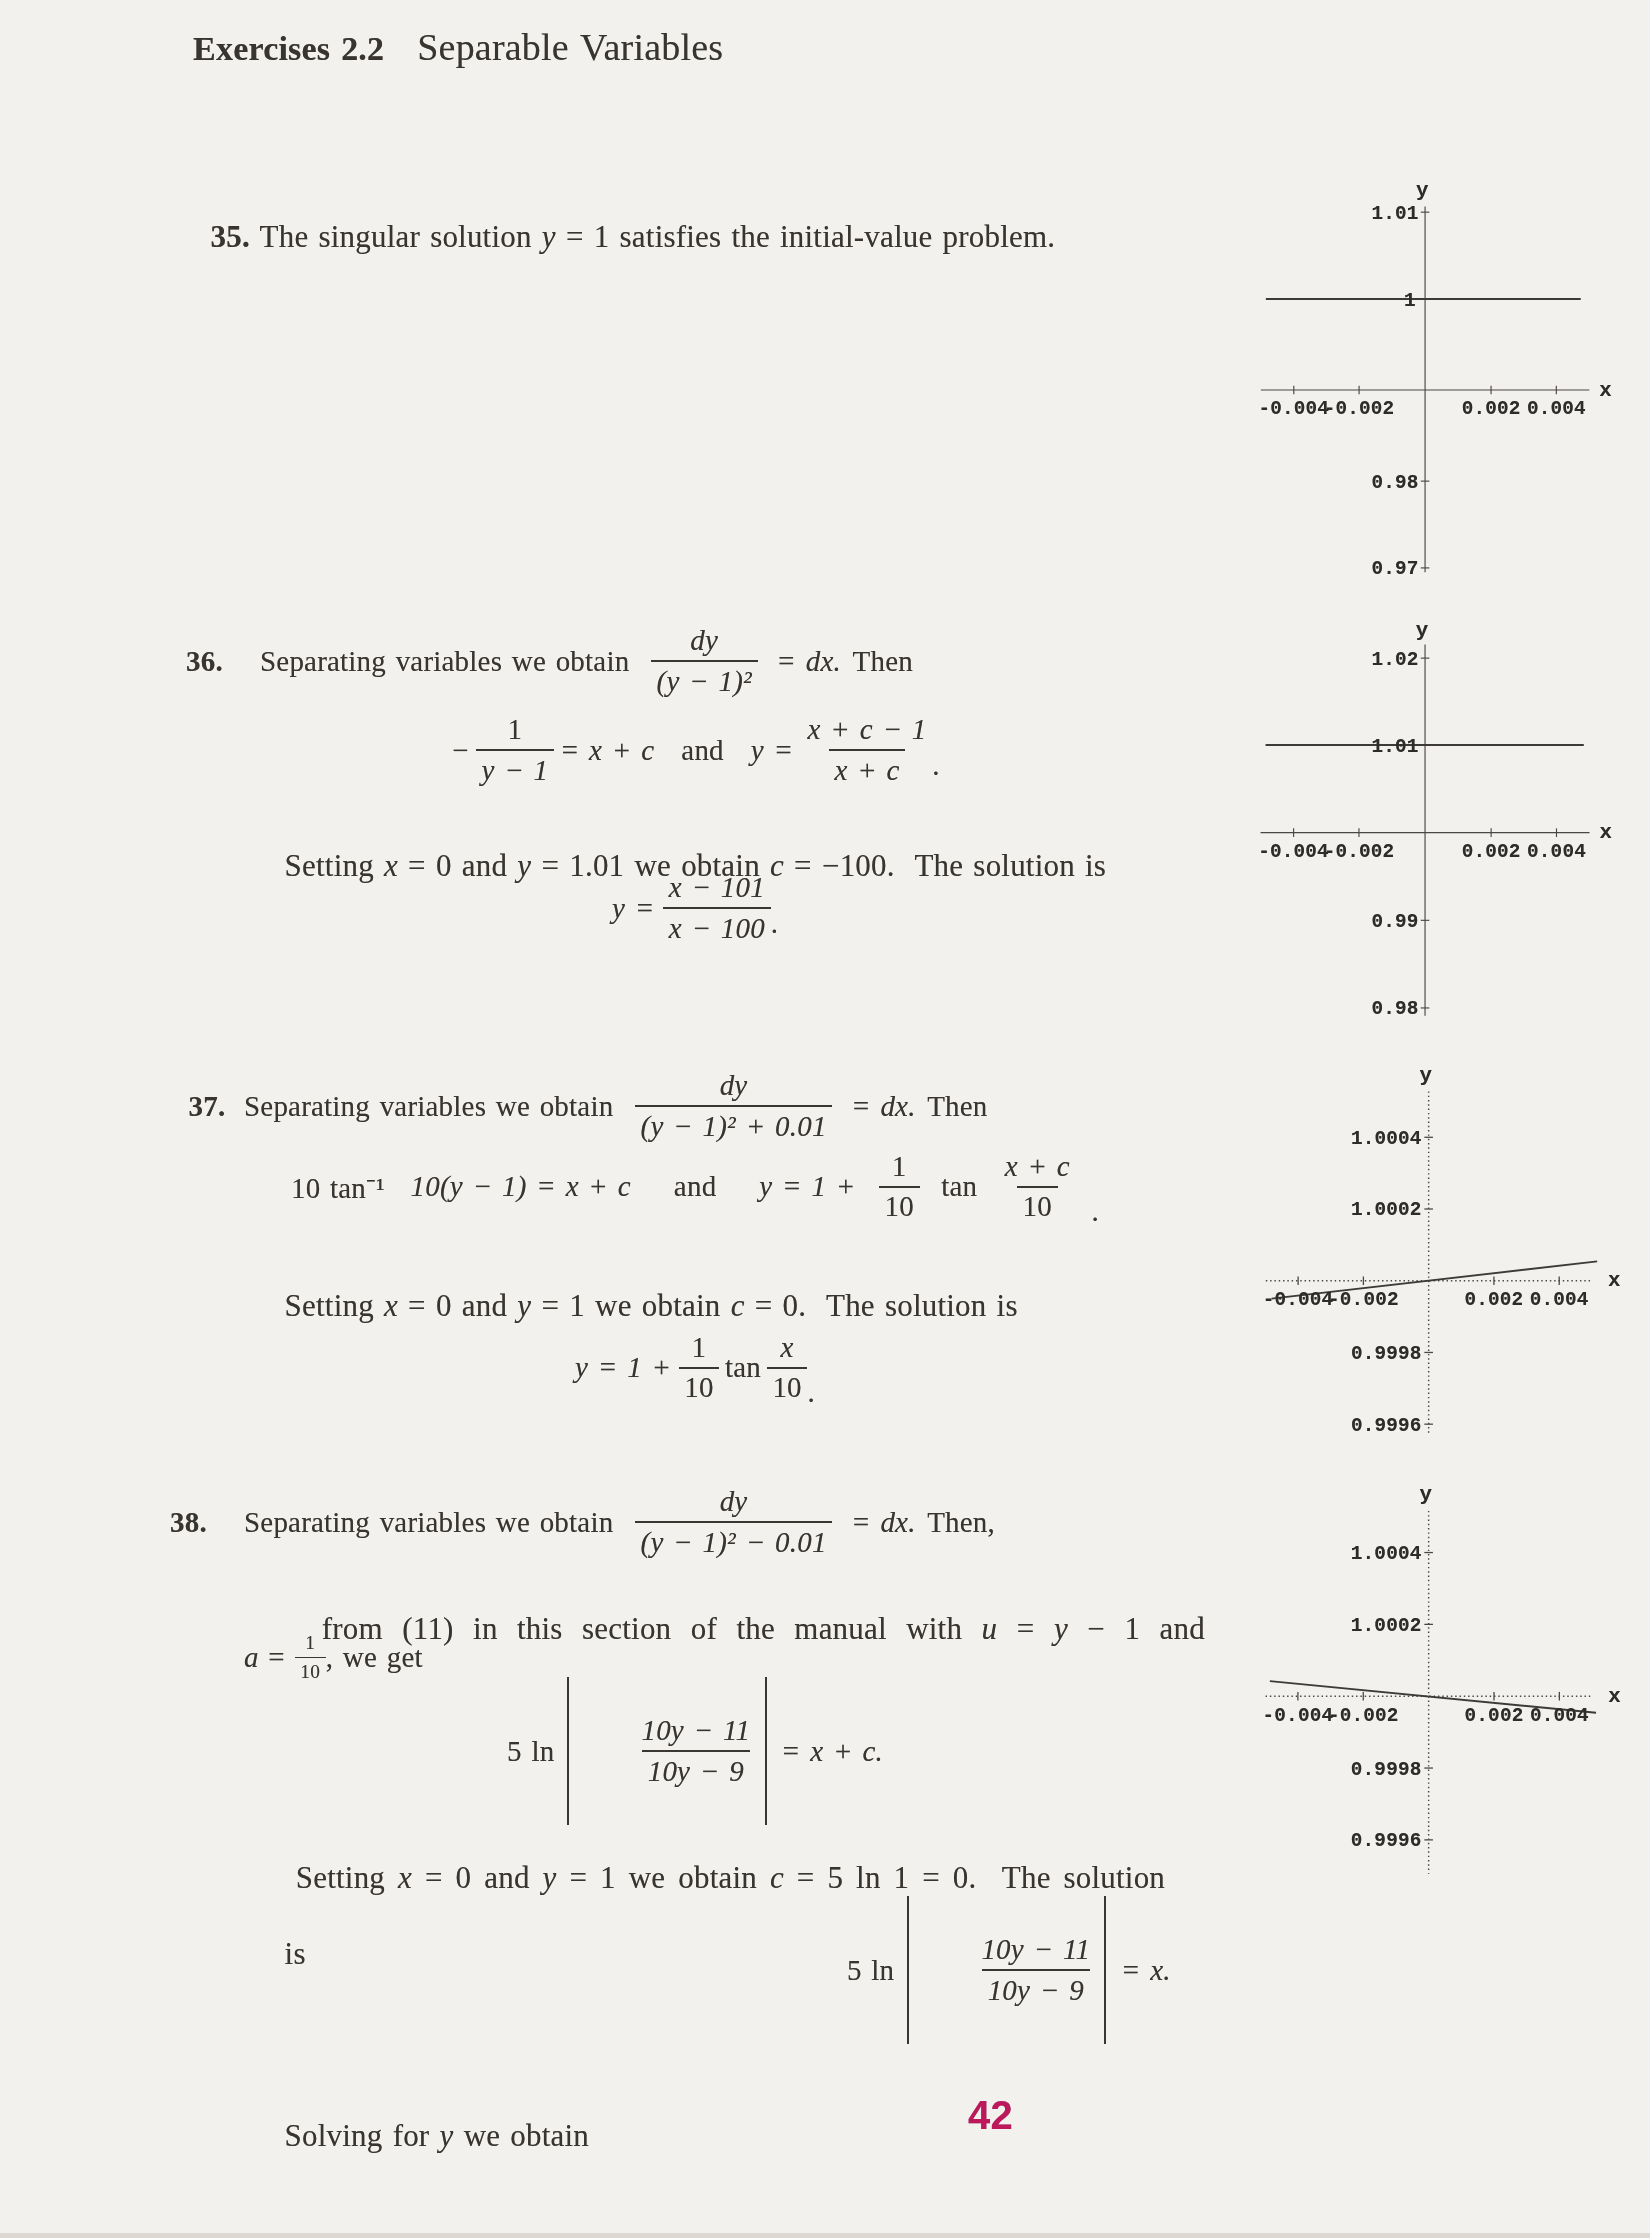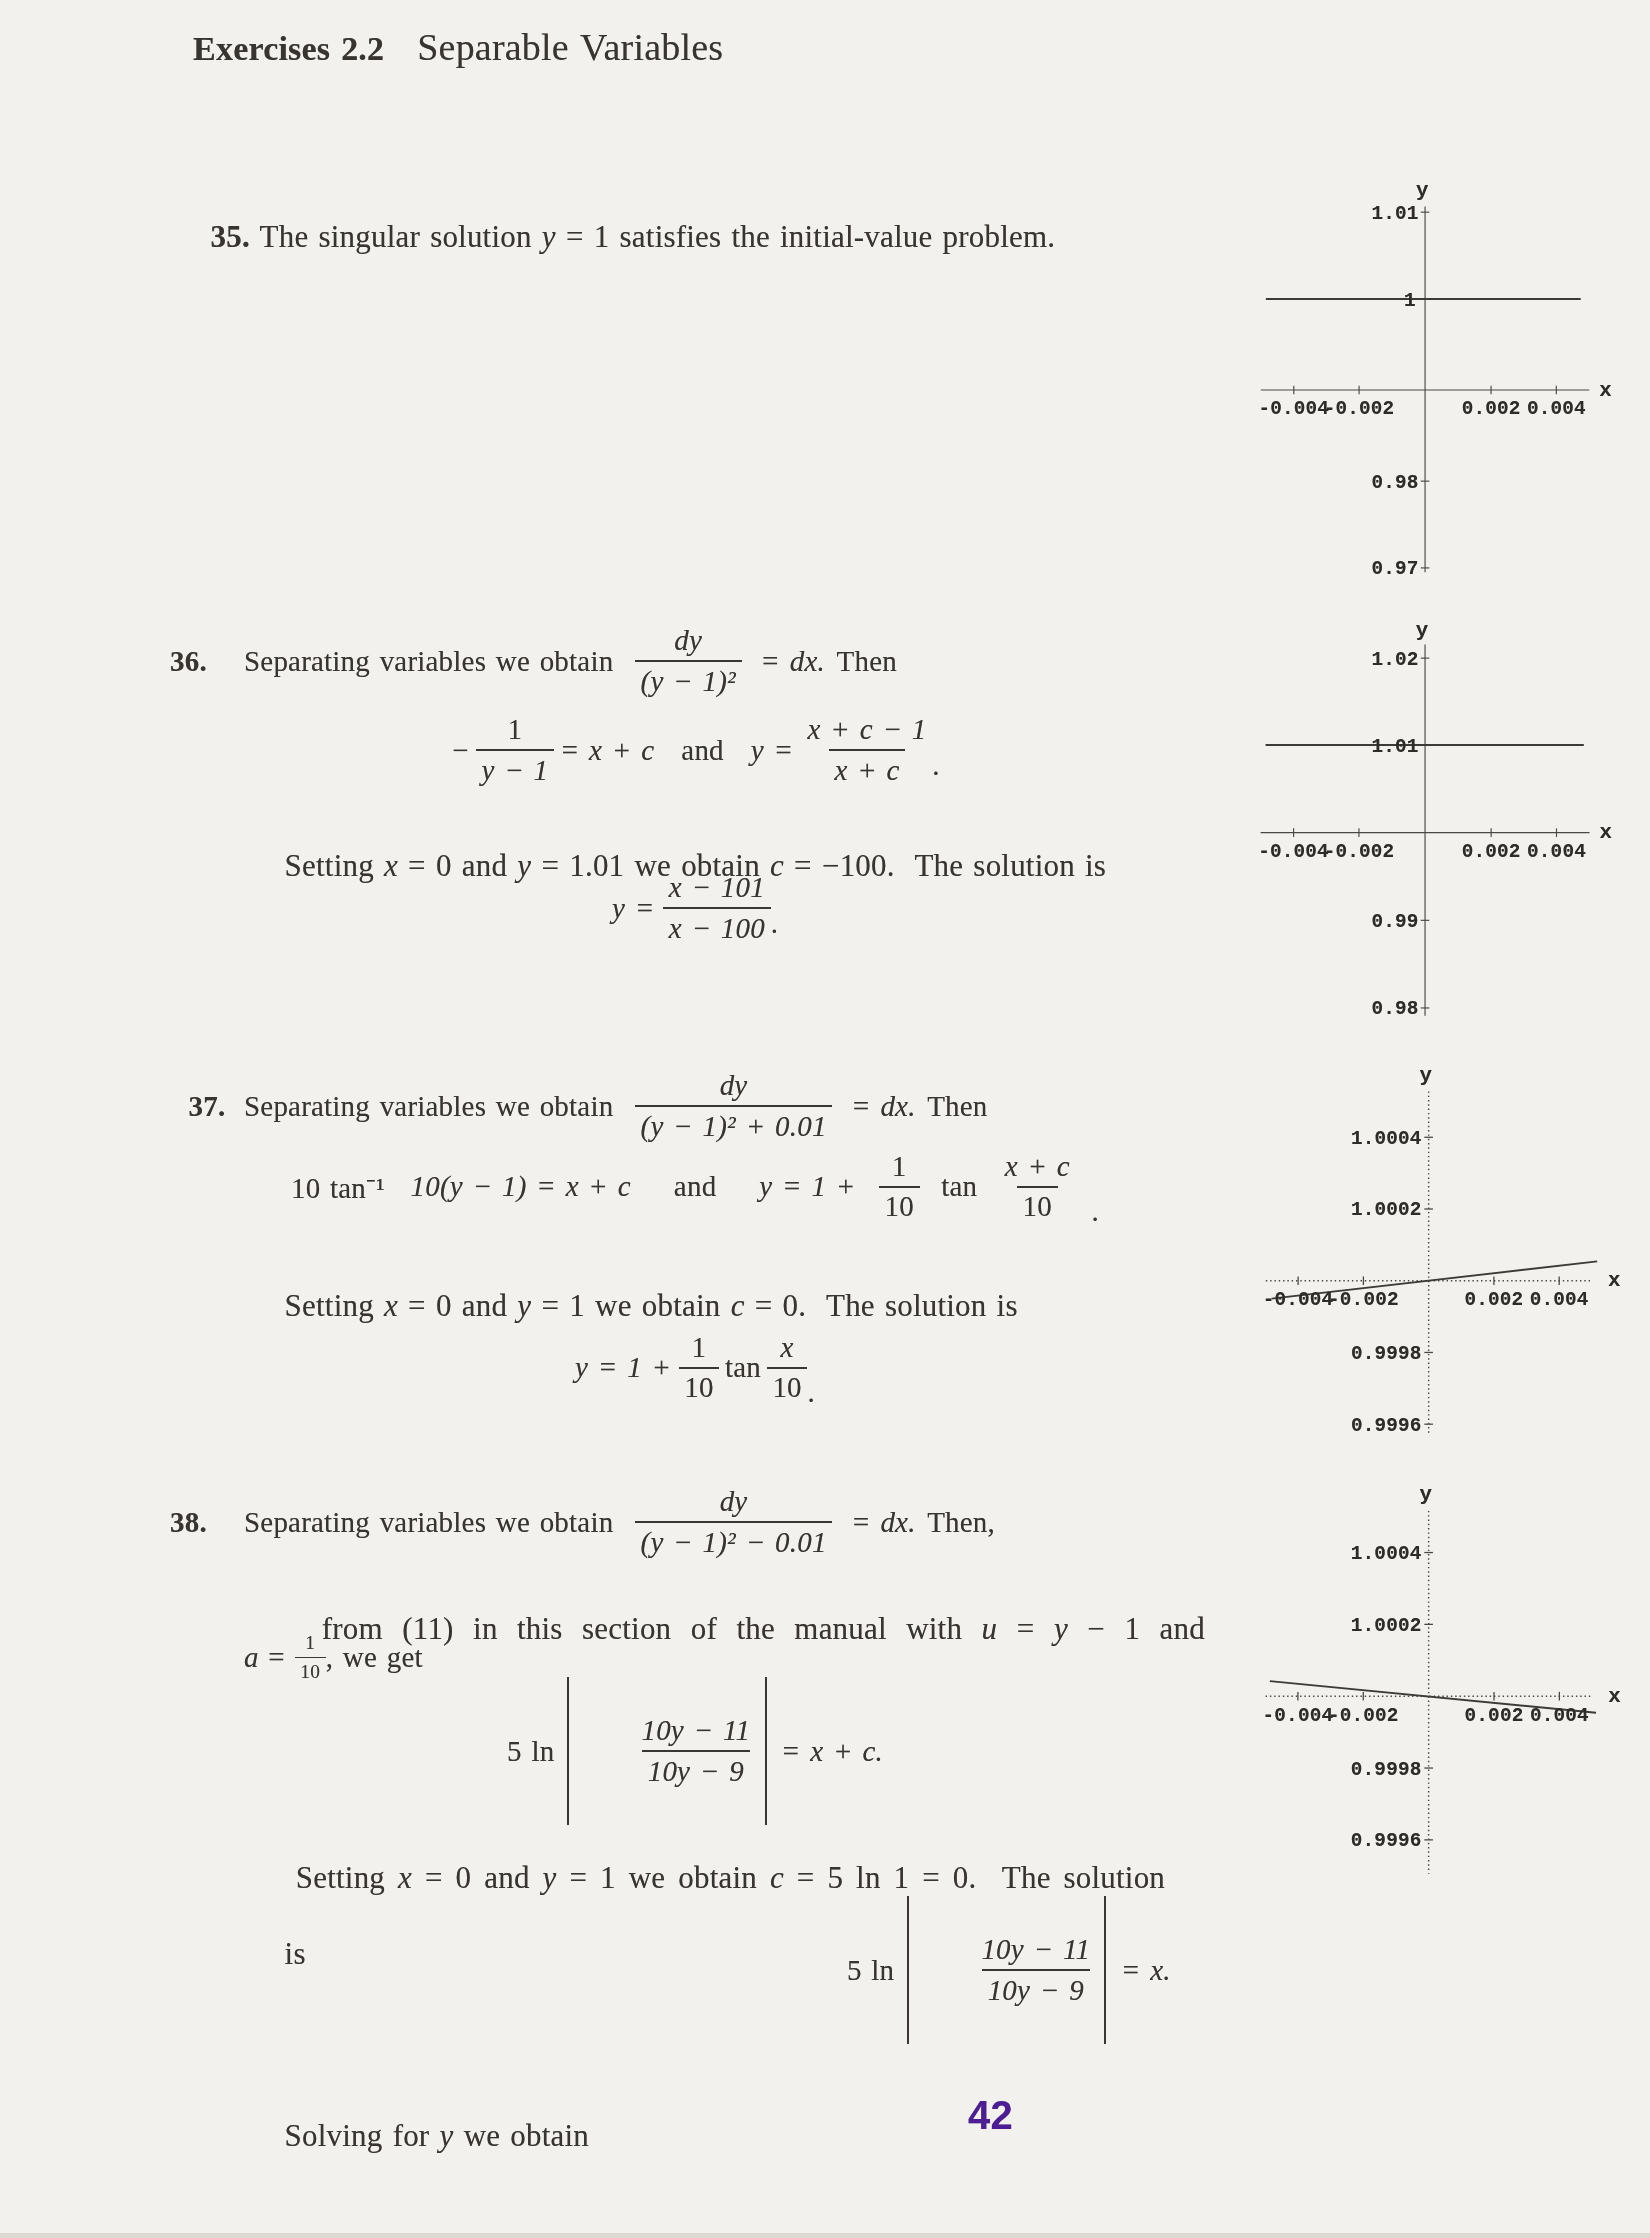--- a/index.html
+++ b/index.html
@@ -18,21 +18,21 @@
   .frac .num{display:block;padding:0 5.7px 2.9px 5.7px;}
   .frac .den{display:block;border-top:2.2px solid #3a3733;padding:2.2px 5.7px 0 5.7px;}
   .frac.small{font-size:19.4px;}
   .frac.small .den{border-top-width:1.4px;}
   .abs{border-left:2.2px solid #3a3733;border-right:2.2px solid #3a3733;padding:4.3px 8.6px;margin:0 4.3px;}
   .pd{align-self:flex-end;padding-bottom:11.5px;}
   .header{position:absolute;left:172px;top:13px;white-space:pre;}
   .header .sec{font-weight:bold;font-size:34px;}
   .header .ttl{font-size:38px;margin-left:33px;margin-top:36px;}
   .pageno{position:absolute;left:944px;top:2093px;width:93px;text-align:center;
-          font-family:"Liberation Sans",sans-serif;font-weight:bold;font-size:40px;color:#4c1d95;}
+          font-family:"Liberation Sans",sans-serif;font-weight:bold;font-size:40px;color:#be185d;}
   svg text{font-family:"Liberation Mono",monospace;font-weight:bold;fill:#2e2c29;}
   svg .tick{font-size:27px;}
   svg .axlab{font-size:29px;}
   .plot{position:absolute;}
   .pedge{position:absolute;left:0;right:0;bottom:0;height:6.5px;background:#dcd9d2;}
 </style>
 </head>
 <body>
 
 <div id="page">
@@ -62,21 +62,21 @@
     <text class="tick" x="236" y="440" text-anchor="end">0.98</text>
     <text class="tick" x="236" y="561" text-anchor="end">0.97</text>
     <text class="tick" x="62" y="338" text-anchor="middle">-0.004</text>
     <text class="tick" x="153" y="338" text-anchor="middle">-0.002</text>
     <text class="tick" x="337" y="338" text-anchor="middle">0.002</text>
     <text class="tick" x="428" y="338" text-anchor="middle">0.004</text>
     <text class="axlab" x="241" y="34" text-anchor="middle">y</text>
     <text class="axlab" x="488" y="312">x</text>
   </svg>
 
-  <div class="fline" style="left:170px;top:607px;height:108px;">
+  <div class="fline" style="left:186px;top:607px;height:108px;">
     <span class="pnum">36.</span>
     <span class="rm">Separating variables we obtain</span>
     <span class="frac" style="margin:0 18.7px 0 21.5px;">
       <span class="num it">dy</span>
       <span class="den it">(y − 1)²</span>
     </span>
     <span class="it">= dx.</span>
     <span class="rm" style="margin-left:11.5px;">Then</span>
   </div>
 

